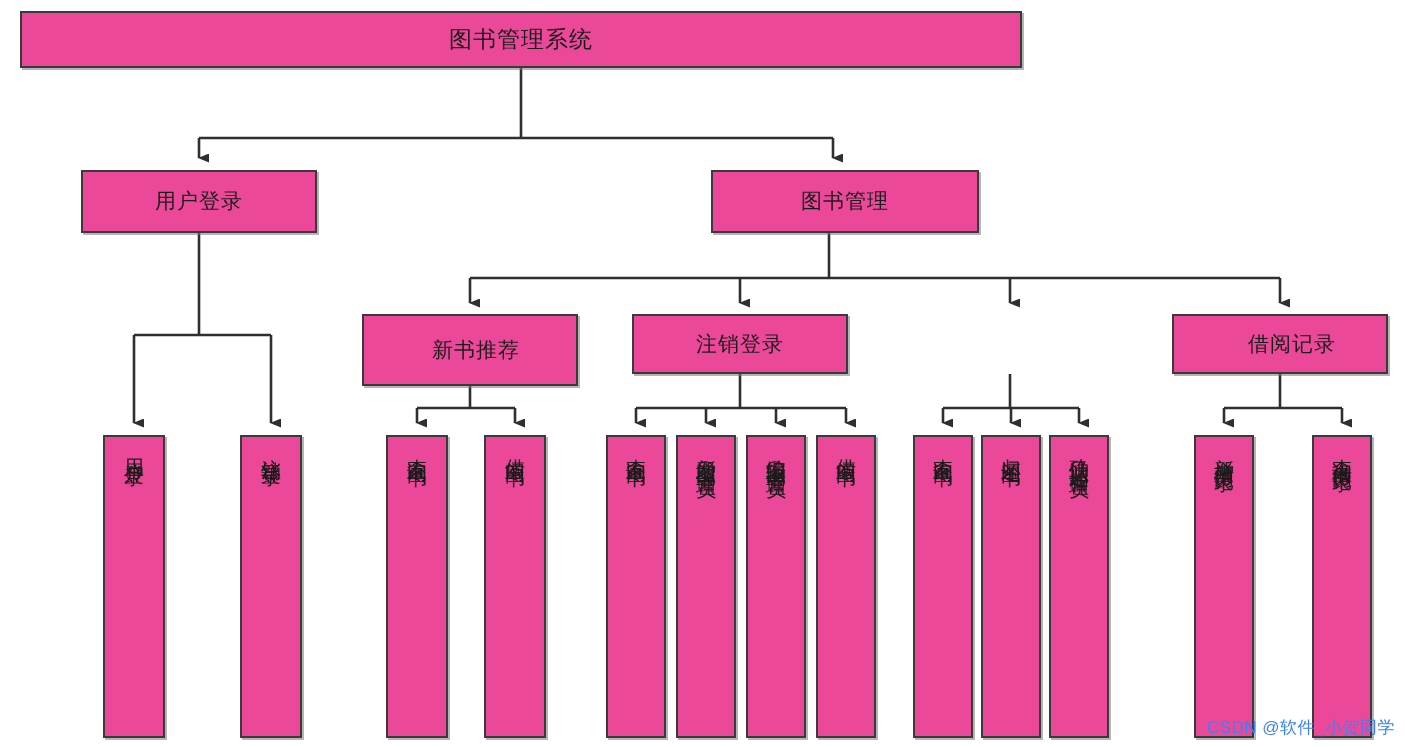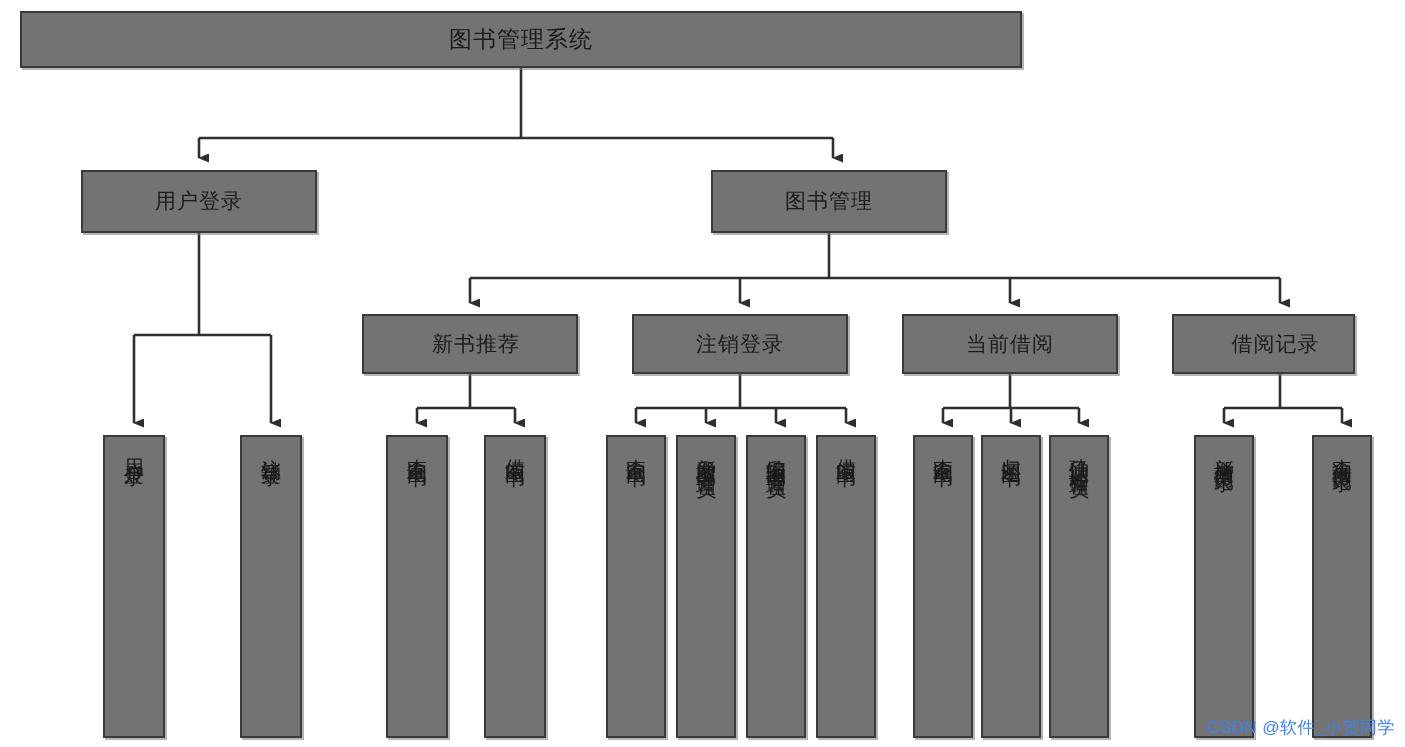--- a/index.html
+++ b/index.html
@@ -25,21 +25,21 @@
     position: absolute;
     left: 0;
     top: 0;
     width: 1405px;
     height: 747px;
     pointer-events: none;
   }
   .node {
     position: absolute;
     box-sizing: border-box;
-    background: #737373;
+    background: #ec4899;
     border: 2.5px solid #3a3a3a;
     display: flex;
     align-items: center;
     justify-content: center;
     color: #1b1b1b;
   }
   .node.shadowed {
     box-shadow: 2px 2px 0 rgba(120,120,120,0.55);
   }
   .node-label {
@@ -136,34 +136,31 @@
     </g>
   </svg>
 
   <div class="node shadowed" id="root-node" style="left:20px; top:11px; width:1002px; height:57px;">
     <span class="node-label">图书管理系统</span>
   </div>
 
   <div class="node shadowed" style="left:81px; top:170px; width:236px; height:63px;">
     <span class="node-label">用户登录</span>
   </div>
-  <div class="node shadowed" style="left:711px; top:170px; width:236px; height:63px;">
+  <div class="node shadowed" style="left:711px; top:170px; width:268px; height:63px;">
     <span class="node-label">图书管理</span>
   </div>
 
-  <div class="node shadowed" style="left:362px; top:314px; width:216px; height:60px;padding-left:12px;">
+  <div class="node shadowed" style="left:362px; top:314px; width:216px; height:72px;padding-left:12px;">
     <span class="node-label">新书推荐</span>
   </div>
   <div class="node shadowed" style="left:632px; top:314px; width:216px; height:60px;">
     <span class="node-label">注销登录</span>
   </div>
-  <div class="node shadowed" style="left:902px; top:314px; width:216px; height:60px;">
-    <span class="node-label">当前借阅</span>
-  </div>
-  <div class="node shadowed" style="left:1172px; top:314px; width:183px; height:60px;padding-left:24px;">
+  <div class="node shadowed" style="left:1172px; top:314px; width:216px; height:60px;padding-left:24px;">
     <span class="node-label">借阅记录</span>
   </div>
 
   <div class="node leaf shadowed" style="left:103px; top:435px; width:62px; height:303px;">
     <span class="node-label">用户登录</span>
   </div>
   <div class="node leaf shadowed" style="left:240px; top:435px; width:62px; height:303px;">
     <span class="node-label">注销登录</span>
   </div>
 

